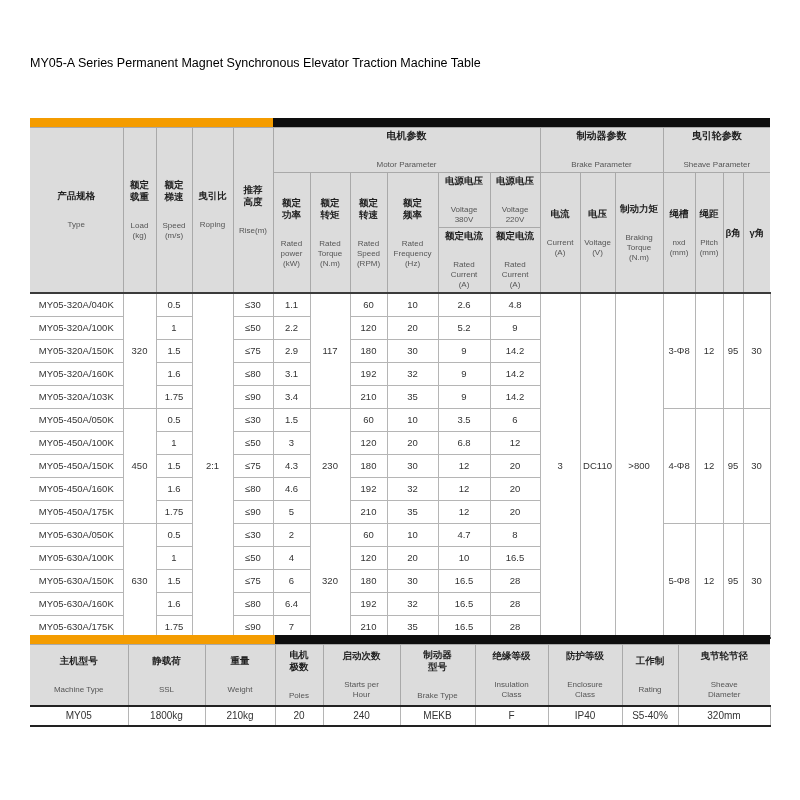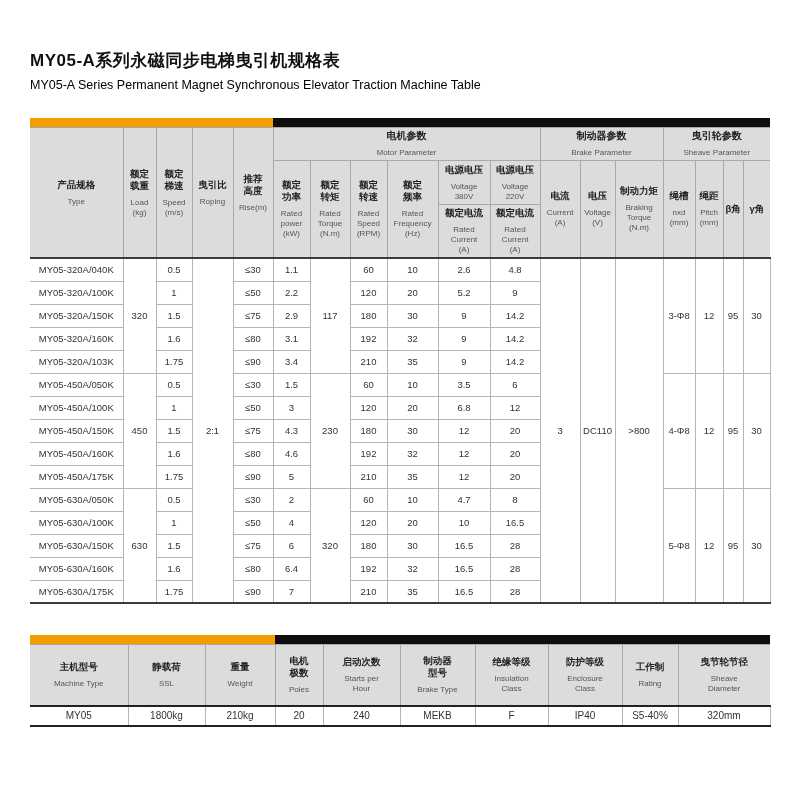--- a/index.html
+++ b/index.html
@@ -16,21 +16,21 @@
 
   .bar{display:flex;height:9px;width:740px;}
   .bar .o{height:9px;}
   .bar .b{flex:1;height:9px;}
 
   table{border-collapse:collapse;table-layout:fixed;width:740px;}
   th,td{padding:0;margin:0;}
   th{background:#dcdcdc;border:1px solid #a9a9a9;font-weight:400;vertical-align:middle;text-align:center;padding:2px 1px;}
   td{border:1px solid #b5b5b5;background:#fff;text-align:center;vertical-align:middle;font-size:9.5px;color:#333;white-space:nowrap;}
   .zh{font-size:9.5px;font-weight:700;color:#222;white-space:pre-line;line-height:12px;}
-  .en{font-size:8px;font-weight:400;color:#555;white-space:pre-line;line-height:10px;margin-top:6px;}
+  .en{font-size:8px;font-weight:400;color:#555;white-space:pre-line;line-height:10px;margin-top:18px;}
   .grp .zh{font-size:10px;}
   thead tr.r1{height:27px;}
   thead tr.r2{height:44px;}
   thead tr.r3{height:46px;}
   .main tbody tr{height:23px;}
   .main thead{border-bottom:2px solid #3b3b3b;}
   table.main{border-bottom:2px solid #3b3b3b;}
   .bottom thead{border-bottom:2px solid #222;padding-left:30px;}
   table.bottom{border-bottom:2px solid #222;}
   .bottom thead tr{height:61px;}
@@ -38,21 +38,20 @@
   .bottom tbody td{font-size:10px;}
   th:first-child,td:first-child{border-left:none;}
   th:last-child{border-right:none;}
 </style>
 </head>
 <body>
 
 <div class="page">
 
   <div class="titles">
-    <div class="title-zh">MY05-A系列永磁同步电梯曳引机规格表</div>
     <div class="title-en">MY05-A Series Permanent Magnet Synchronous Elevator Traction Machine Table</div>
   </div>
 
   <div class="tbl-wrap main-wrap">
     <div class="bar">
       <span class="o" id="bar1o" style="width: 243px; background: rgb(244, 156, 0);"></span>
       <span class="b" id="bar1b" style="background: rgb(14, 14, 14);"></span>
     </div>
     <table class="main" id="main-table">
         <colgroup>

